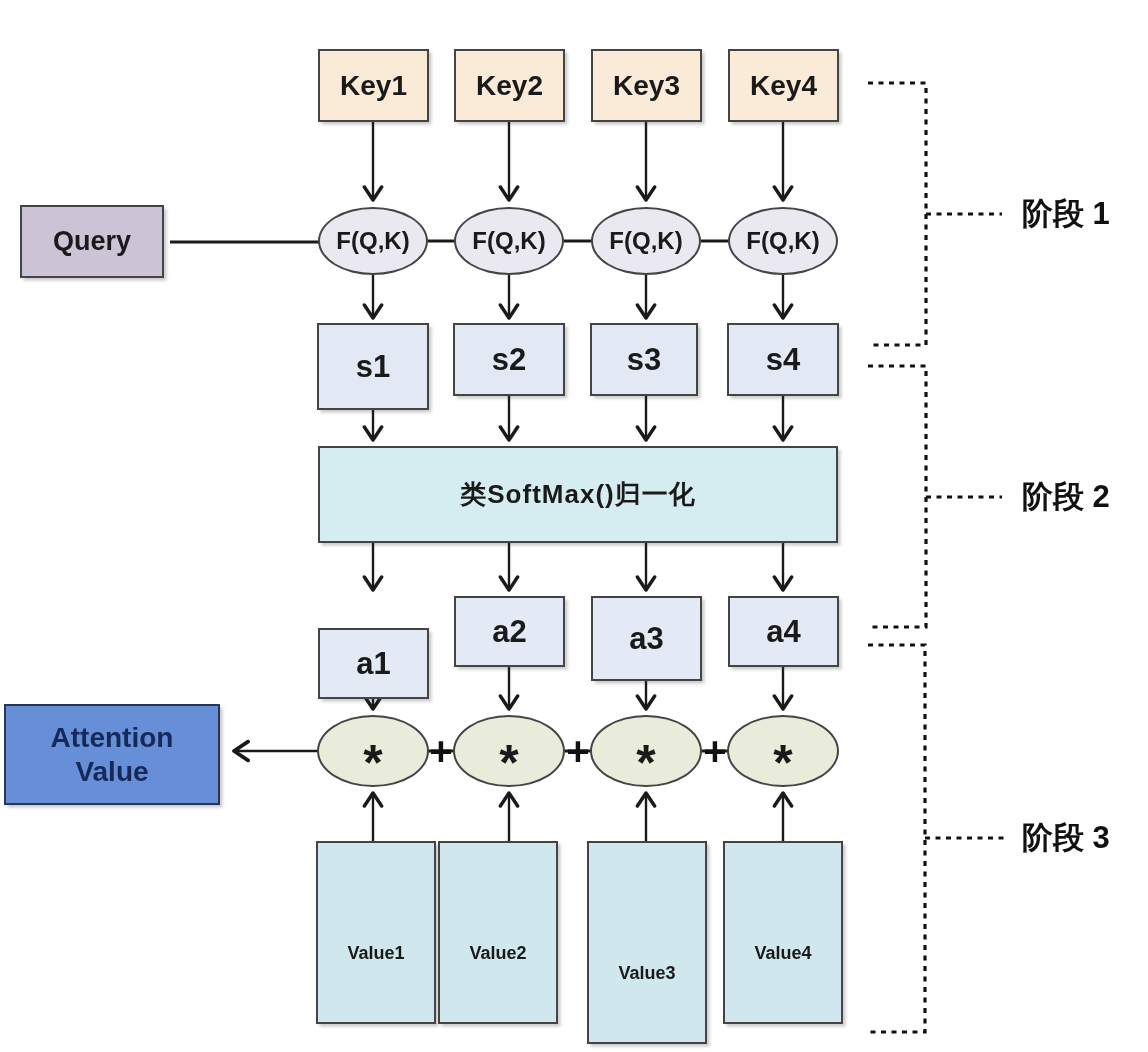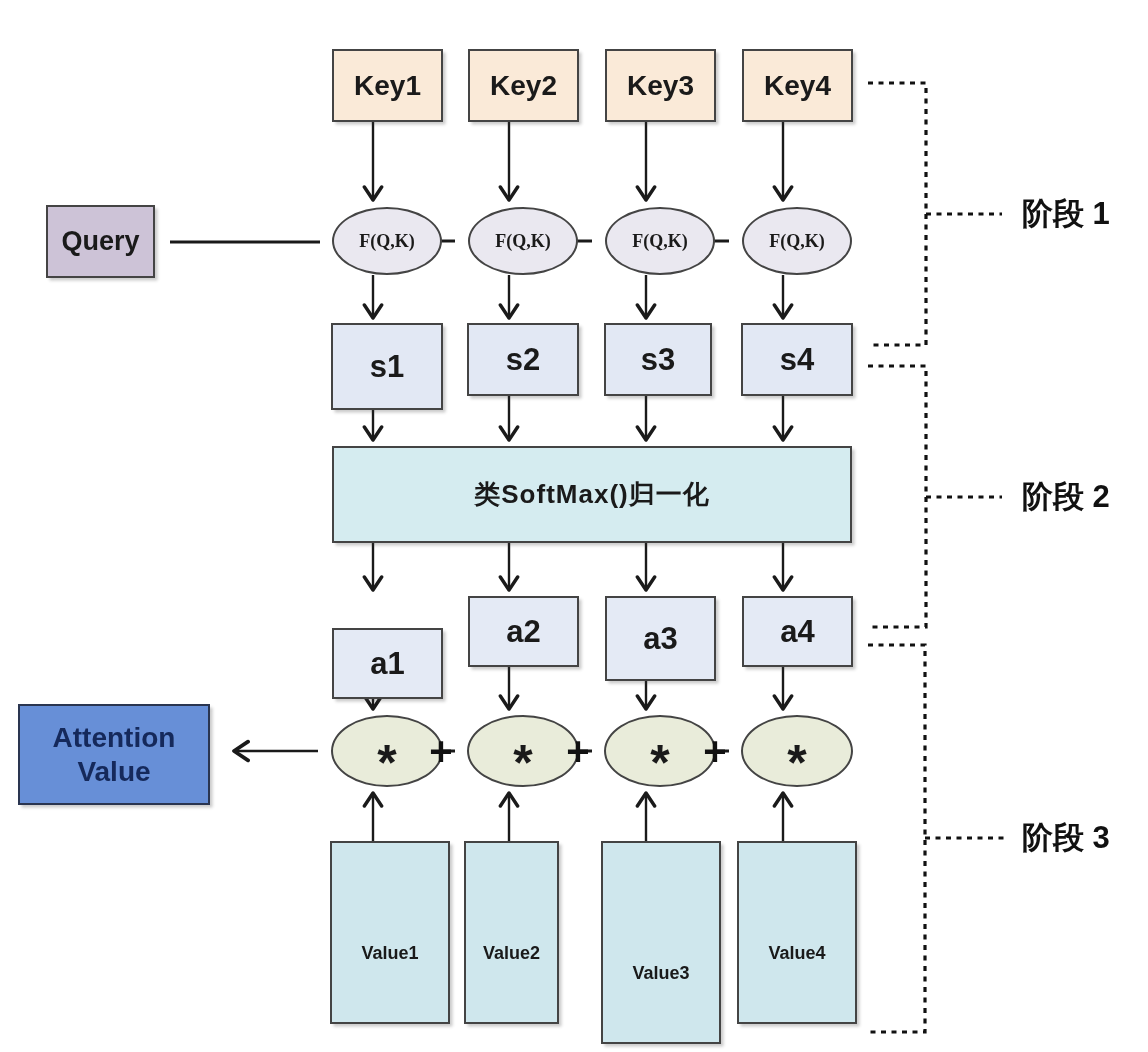--- a/index.html
+++ b/index.html
@@ -12,25 +12,25 @@
   *{box-sizing:border-box;}
   html,body{margin:0;padding:0;}
   body{
     width:1148px;height:1052px;position:relative;background:#ffffff;
     font-family:"Liberation Sans","DejaVu Sans",sans-serif;color:#1a1a1a;
     overflow:hidden;
   }
   .node{
     position:absolute;display:flex;align-items:center;justify-content:center;
     border:2.5px solid var(--border);font-weight:bold;text-align:center;
-    box-shadow:2.5px 2.5px 3px rgba(60,60,60,0.28);background:#fff;z-index:2;margin-left:14px;
+    box-shadow:2.5px 2.5px 3px rgba(60,60,60,0.28);background:#fff;z-index:2;
   }
   .key{background:var(--key_fill);font-size:28px;}
   .query{background:var(--query_fill);font-size:27px;}
-  .fnode{background:var(--f_fill);border-radius:50%;font-size:18px;box-shadow:none;font-family:Liberation Serif, serif;}
+  .fnode{background:var(--f_fill);border-radius:50%;font-size:24px;box-shadow:none;}
   .score{background:var(--score_fill);font-size:31px;}
   .softmax{background:var(--softmax_fill);font-size:26px;letter-spacing:1px;}
   .weight{background:var(--weight_fill);font-size:31px;}
   .mult{background:var(--multiply_fill);border-radius:50%;box-shadow:none;}
   .mult .ast{font-size:50px;line-height:1;transform:translateY(12px);}
   .value{background:var(--value_fill);font-size:18px;align-items:flex-end;padding-bottom:58px;}
   .attention{background:var(--attention_fill);color:var(--attention_text);
     font-size:28px;line-height:1.2;flex-direction:column;border-color:#2a3550;}
   .plus{
     position:absolute;z-index:3;font-weight:bold;font-size:40px;color:#111;
@@ -131,21 +131,21 @@
 <div class="node key" style="left:454px;top:49px;width:111px;height:73px">
   <span>Key2</span>
 </div>
 <div class="node key" style="left:591px;top:49px;width:111px;height:73px">
   <span>Key3</span>
 </div>
 <div class="node key" style="left:728px;top:49px;width:111px;height:73px">
   <span>Key4</span>
 </div>
 
-<div class="node query" style="left:32px;top:205px;width:109px;height:73px">
+<div class="node query" style="left:20px;top:205px;width:144px;height:73px">
   <span>Query</span>
 </div>
 
 <div class="node fnode" style="left:318px;top:207px;width:110px;height:68px">
   <span>F(Q,K)</span>
 </div>
 <div class="node fnode" style="left:454px;top:207px;width:110px;height:68px">
   <span>F(Q,K)</span>
 </div>
 <div class="node fnode" style="left:591px;top:207px;width:110px;height:68px">
@@ -195,29 +195,29 @@
   <span class="ast">*</span>
 </div>
 <div class="node mult" style="left:727px;top:715px;width:112px;height:72px">
   <span class="ast">*</span>
 </div>
 
 <div class="plus" style="left:441px;top:751px">+</div>
 <div class="plus" style="left:578px;top:751px">+</div>
 <div class="plus" style="left:715px;top:751px">+</div>
 
-<div class="node attention" style="left:4px;top:704px;width:192px;height:101px">
+<div class="node attention" style="left:4px;top:704px;width:216px;height:101px">
   <span>Attention</span>
   <span>Value</span>
 </div>
 
 <div class="node value" style="left:316px;top:841px;width:120px;height:183px">
   <span>Value1</span>
 </div>
-<div class="node value" style="left:450px;top:841px;width:95px;height:183px">
+<div class="node value" style="left:438px;top:841px;width:120px;height:183px">
   <span>Value2</span>
 </div>
 <div class="node value" style="left:587px;top:841px;width:120px;height:203px">
   <span>Value3</span>
 </div>
 <div class="node value" style="left:723px;top:841px;width:120px;height:183px">
   <span>Value4</span>
 </div>
 
 <div class="stage-label" style="left:1022px;top:214px">阶段 1</div>

